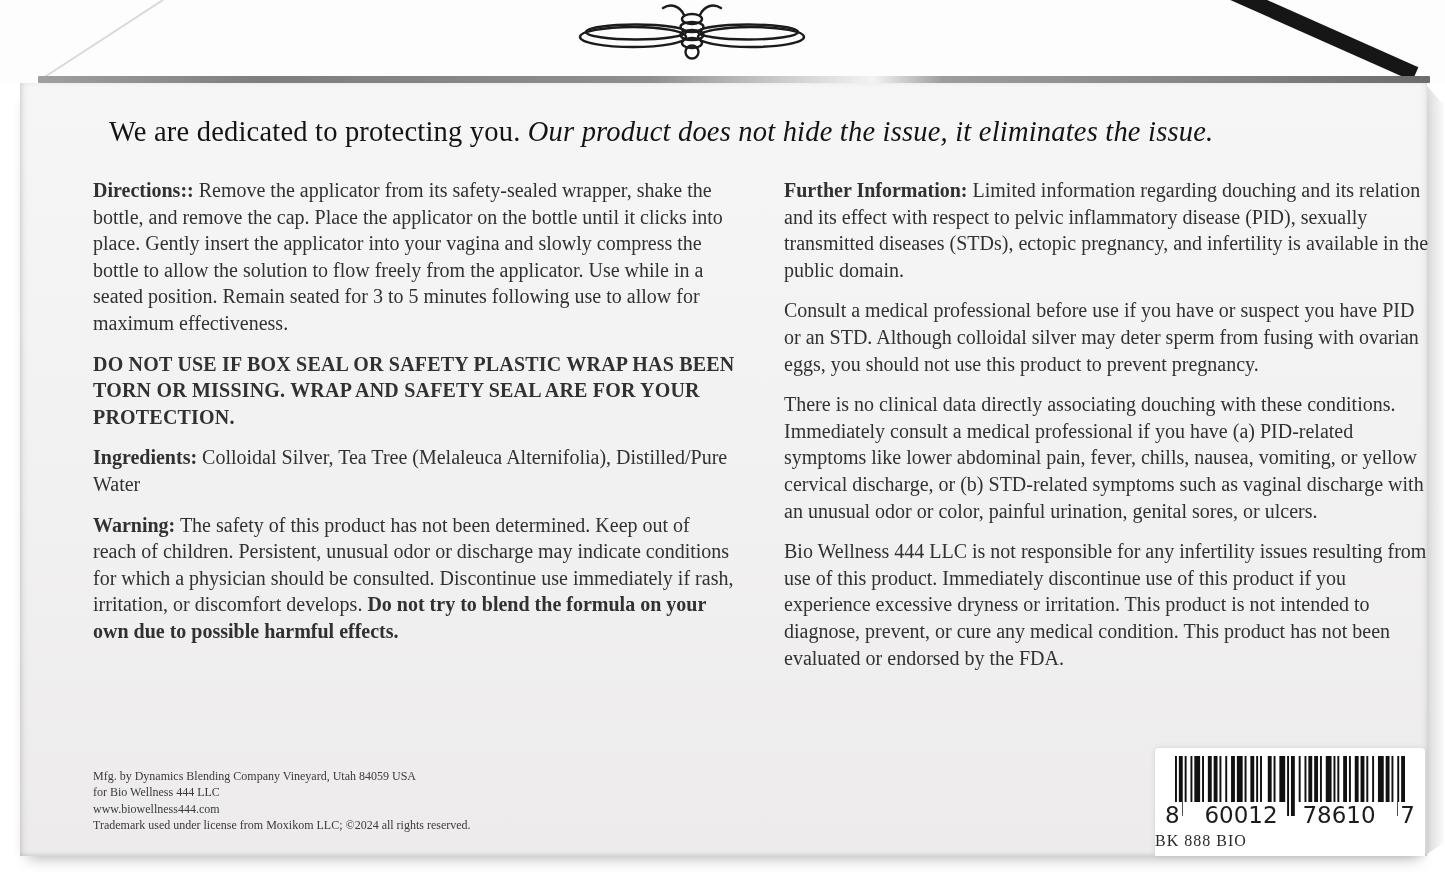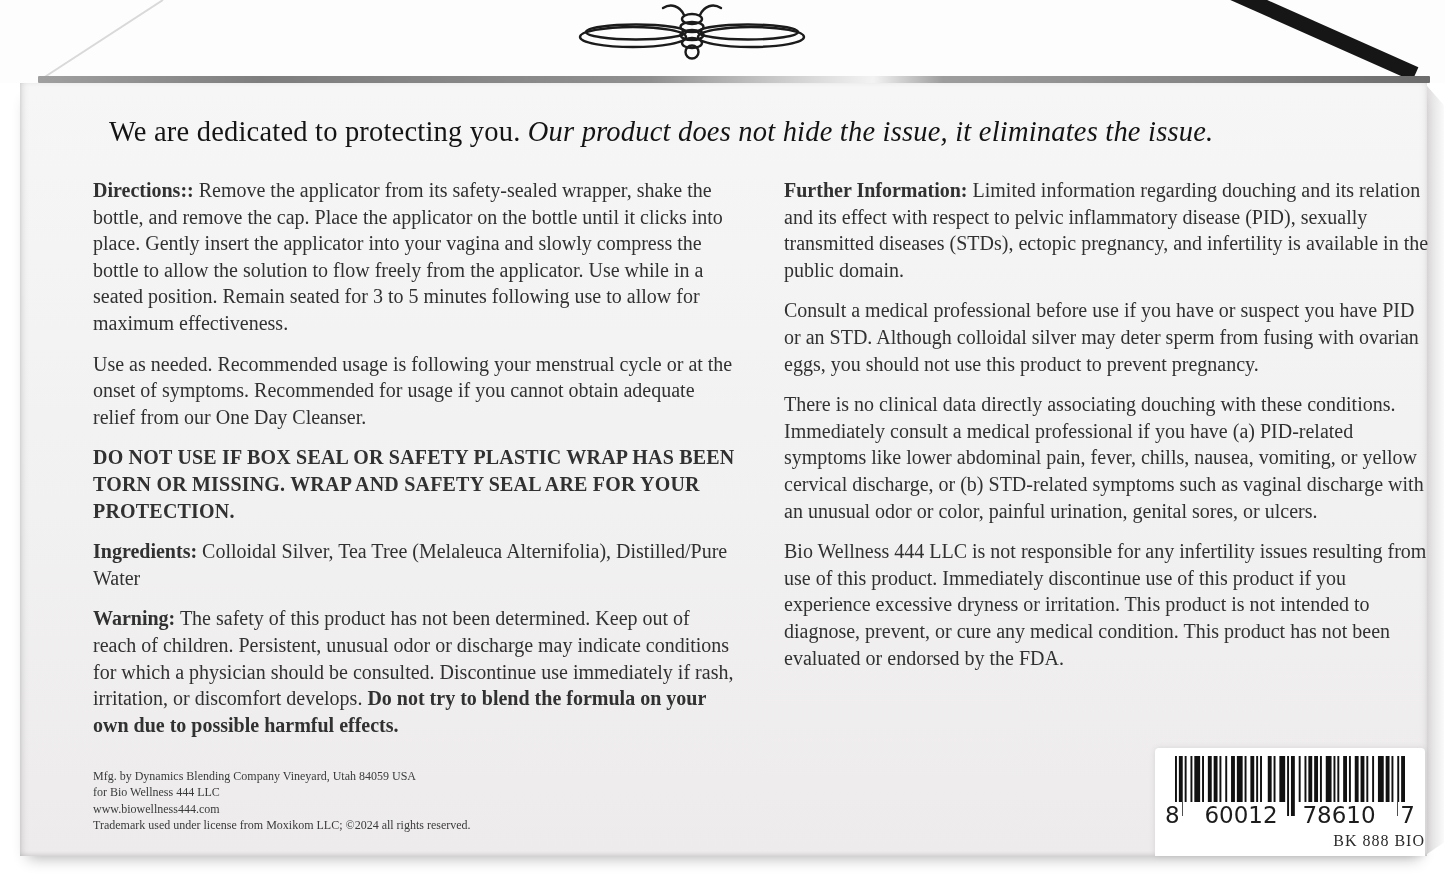--- a/index.html
+++ b/index.html
@@ -66,21 +66,21 @@
     box-shadow:0 0 6px rgba(0,0,0,0.10);
   }
   .barcode-bars { position:absolute; left:20px; top:8px; width:230px; height:62px; }
   .barcode-numbers {
     position:absolute; left:8px; top:54px; width:254px;
     display:flex; justify-content:space-between;
     font-family:"DejaVu Sans", sans-serif; font-size:23px; color:#1c1c1c;
   }
   .barcode-numbers span { background:#ffffff; padding:0 2px; }
   .barcode-label {
-    position:absolute; left:0; top:84px; width:270px; text-align:right;
+    position:absolute; left:0; top:84px; width:270px; text-align:left;
     font-size:16px; letter-spacing:1px; color:#2a2a2a;
   }
 </style>
 </head>
 <body>
 
 <div class="stage">
 
   <div class="box-top">
     <svg class="top-slant-line" viewBox="0 0 1445 83">
@@ -109,21 +109,20 @@
 
   <div class="box-front">
 
     <h1 class="headline"><span>We are dedicated to protecting you. </span><em>Our product does not hide the issue, it eliminates the issue.</em></h1>
 
     <div class="columns">
 
       <div class="col">
         <p><span class="lead">Directions::</span><span> Remove the applicator from its safety-sealed wrapper, shake the bottle, and remove the cap. Place the applicator on the bottle until it clicks into place. Gently insert the applicator into your vagina and slowly compress the bottle to allow the solution to flow freely from the applicator.  Use while in a seated position. Remain seated for 3 to 5 minutes following use to allow for maximum effectiveness.</span></p>
 
-        <p>Use as needed. Recommended usage is following your menstrual cycle or at the onset of symptoms. Recommended for usage if you cannot obtain adequate relief from our One Day Cleanser.</p>
 
         <p class="caps">DO NOT USE IF BOX SEAL OR SAFETY PLASTIC WRAP HAS BEEN TORN OR MISSING. WRAP AND SAFETY SEAL ARE FOR YOUR PROTECTION.</p>
 
         <p><span class="lead">Ingredients:</span><span> Colloidal Silver, Tea Tree (Melaleuca Alternifolia), Distilled/Pure Water</span></p>
 
         <p><span class="lead">Warning:</span><span> The safety of this product has not been determined. Keep out of reach of children. Persistent, unusual odor or discharge may indicate conditions for which a physician should be consulted.  Discontinue use immediately if rash, irritation, or discomfort develops. </span><span class="bold-tail">Do not try to blend the formula on your own due to possible harmful effects.</span></p>
       </div>
 
       <div class="col">
         <p><span class="lead">Further Information:</span><span>  Limited information regarding douching and its relation and its effect with respect to pelvic inflammatory disease (PID), sexually transmitted diseases (STDs), ectopic pregnancy, and infertility is available in the public domain.</span></p>

